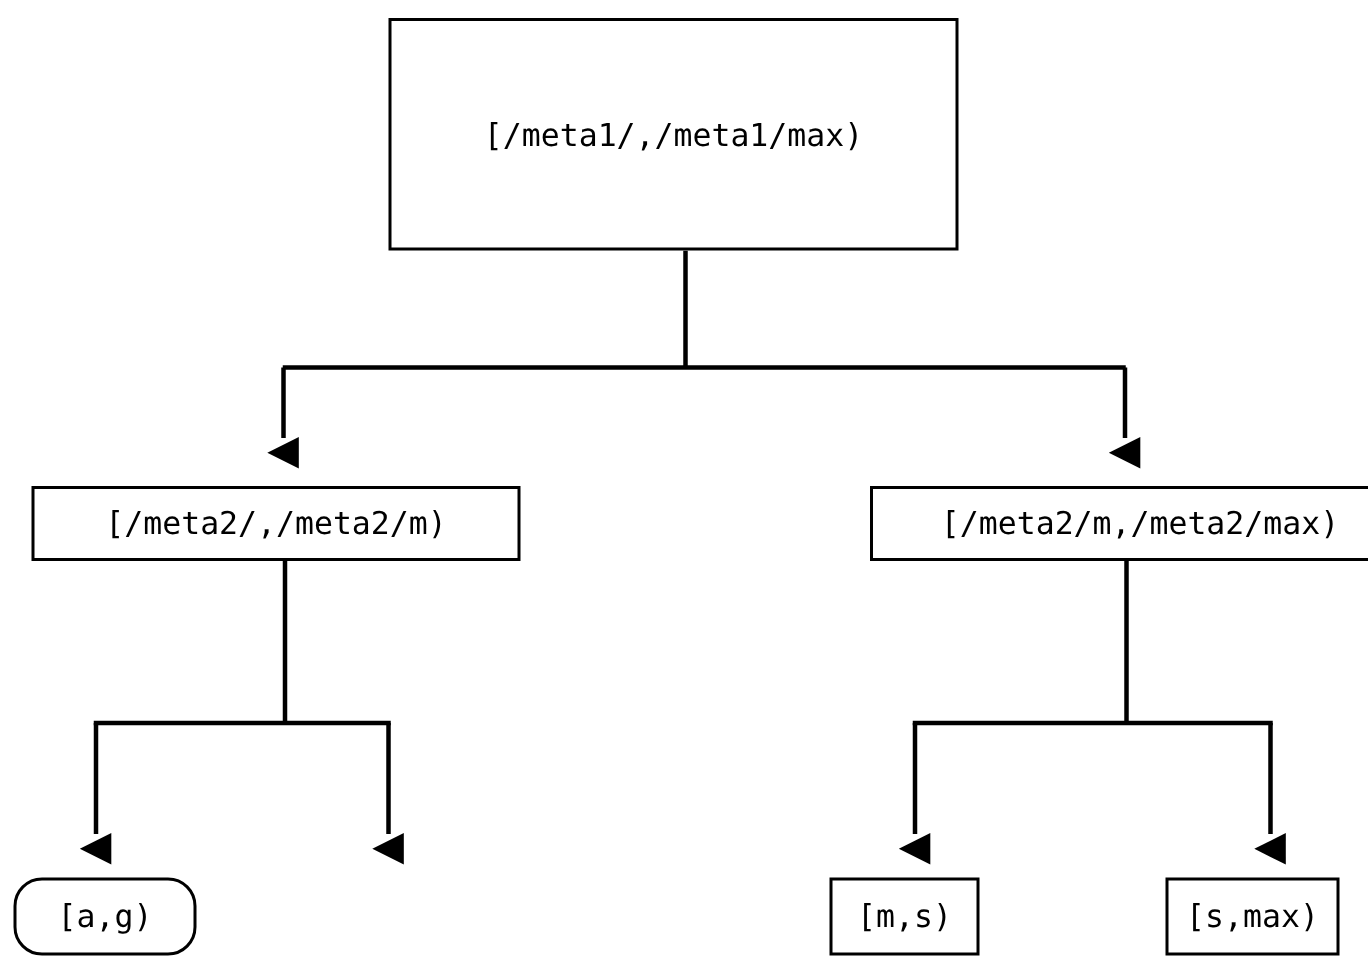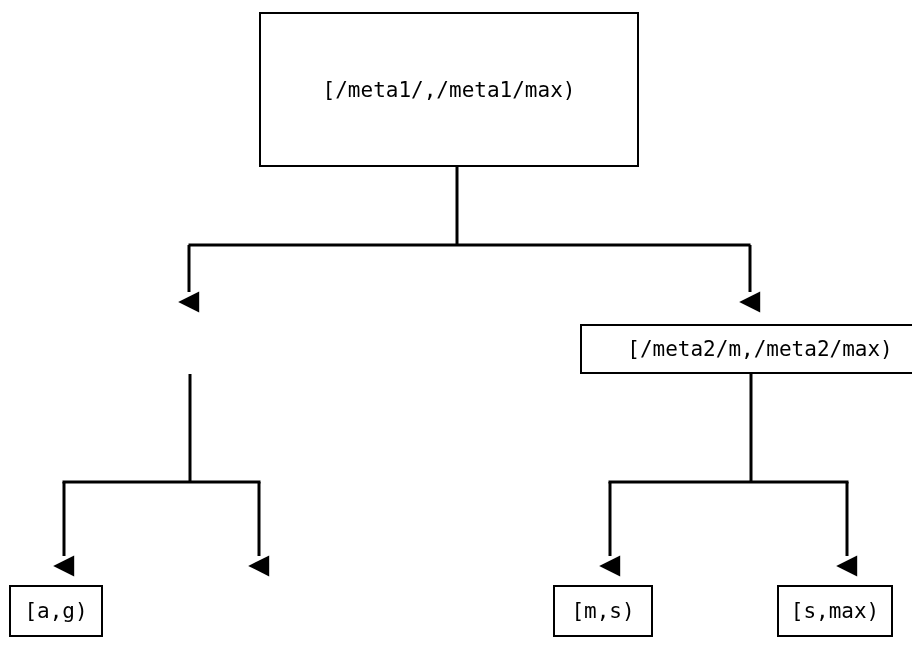--- a/index.html
+++ b/index.html
@@ -96,26 +96,29 @@
     </g>
     <g>
       <path d="M 847 482 L 847 556" stroke="#000000" stroke-width="3" fill="none" marker-end="url(#arrowhead)"></path>
     </g>
   </svg>
 
   <div class="node-box node-root" style="left:259px; top:12px; width:380px; height:155px;">
     <span class="node-label">[/meta1/,/meta1/max)</span>
   </div>
 
+  <div class="node-box node-mid" style="left:21px; top:324px; width:326px; height:50px;">
+    <span class="node-label">[/meta2/,/meta2/m)</span>
+  </div>
 
   <div class="node-box node-mid" style="left:580px; top:324px; width:360px; height:50px;">
     <span class="node-label">[/meta2/m,/meta2/max)</span>
   </div>
 
-  <div class="node-box node-leaf" style="left:9px; top:585px; width:94px; height:52px;">
+  <div class="node-box node-leaf" style="left:9px; top:585px; width:122px; height:52px;border-radius:19px;">
     <span class="node-label">[a,g)</span>
   </div>
 
 
   <div class="node-box node-leaf" style="left:777px; top:585px; width:116px; height:52px;">
     <span class="node-label">[s,max)</span>
   </div>
 
   <div class="node-box node-leaf" style="left:553px; top:585px; width:100px; height:52px;">
     <span class="node-label">[m,s)</span>

